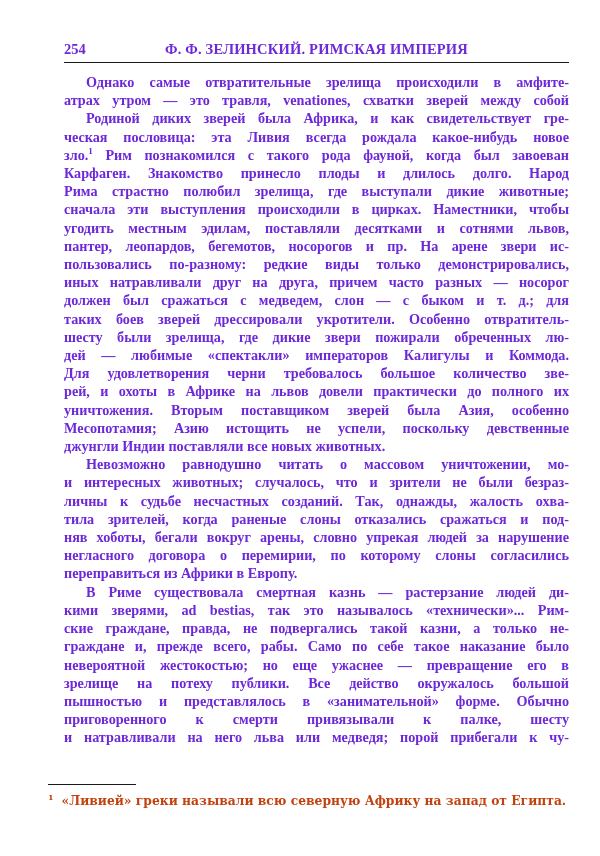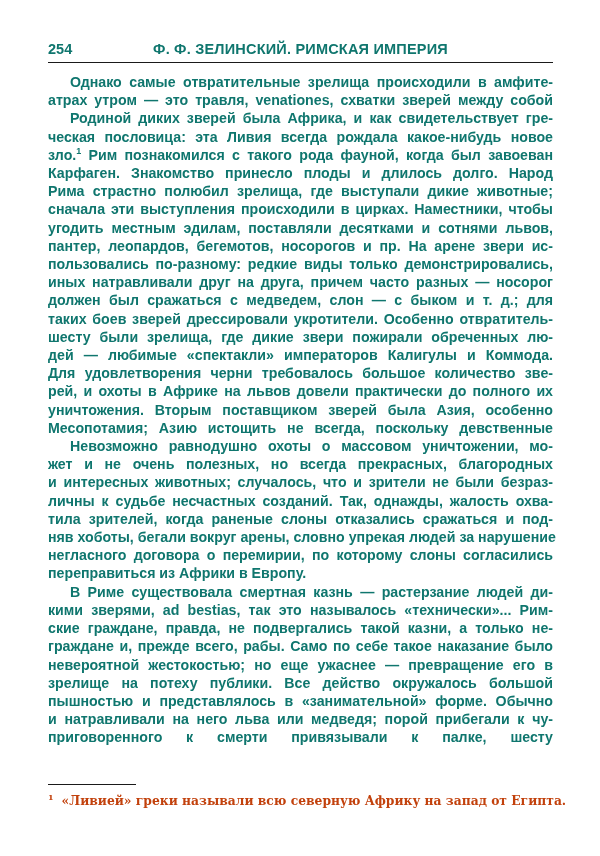--- a/index.html
+++ b/index.html
@@ -1,20 +1,20 @@
 <!DOCTYPE html>
 <html><head>
 <meta charset="utf-8">
 <style>
   html, body { margin: 0; padding: 0; background: #ffffff; }
   body { width: 600px; height: 856px; position: relative; overflow: hidden; }
   .page {
-    position: absolute; left: 48px; top: 38px; width: 505px;
-    color: #0f766e;
-    font-family: Liberation Sans, sans-serif;
+    position: absolute; left: 64px; top: 38px; width: 505px;
+    color: #6d28d9;
+    font-family: Liberation Serif, serif;
   }
   .running-head {
     position: relative; height: 24px;
     border-bottom: 1.5px solid #1a1a1a;
     font-weight: bold; font-size: 14.5px;
   }
   .folio { position: absolute; left: 0; top: 3px; }
   .head-title { position: absolute; left: 0; right: 0; top: 3px; text-align: center; letter-spacing: 0.2px; }
   .body-text {
     margin-top: 10px;
@@ -60,44 +60,44 @@
       <span class="ln">пантер, леопардов, бегемотов, носорогов и пр. На арене звери ис-</span>
       <span class="ln">пользовались по-разному: редкие виды только демонстрировались,</span>
       <span class="ln">иных натравливали друг на друга, причем часто разных — носорог</span>
       <span class="ln">должен был сражаться с медведем, слон — с быком и т. д.; для</span>
       <span class="ln">таких боев зверей дрессировали укротители. Особенно отвратитель-</span>
       <span class="ln">шесту были зрелища, где дикие звери пожирали обреченных лю-</span>
       <span class="ln">дей — любимые «спектакли» императоров Калигулы и Коммода.</span>
       <span class="ln">Для удовлетворения черни требовалось большое количество зве-</span>
       <span class="ln">рей, и охоты в Африке на львов довели практически до полного их</span>
       <span class="ln">уничтожения. Вторым поставщиком зверей была Азия, особенно</span>
-      <span class="ln">Месопотамия; Азию истощить не всегда, поскольку девственные</span>
+      <span class="ln">Месопотамия; Азию истощить не успели, поскольку девственные</span>
+      <span class="ln last">джунгли Индии поставляли все новых животных.</span>
     </div>
 
     <div class="para">
-      <span class="ln first">Невозможно равнодушно охоты о массовом уничтожении, мо-</span>
-      <span class="ln">жет и не очень полезных, но всегда прекрасных, благородных</span>
+      <span class="ln first">Невозможно равнодушно читать о массовом уничтожении, мо-</span>
       <span class="ln">и интересных животных; случалось, что и зрители не были безраз-</span>
       <span class="ln">личны к судьбе несчастных созданий. Так, однажды, жалость охва-</span>
       <span class="ln">тила зрителей, когда раненые слоны отказались сражаться и под-</span>
       <span class="ln">няв хоботы, бегали вокруг арены, словно упрекая людей за нарушение</span>
       <span class="ln">негласного договора о перемирии, по которому слоны согласились</span>
       <span class="ln last">переправиться из Африки в Европу.</span>
     </div>
 
     <div class="para">
       <span class="ln first">В Риме существовала смертная казнь — растерзание людей ди-</span>
       <span class="ln">кими зверями, ad bestias, так это называлось «технически»... Рим-</span>
       <span class="ln">ские граждане, правда, не подвергались такой казни, а только не-</span>
       <span class="ln">граждане и, прежде всего, рабы. Само по себе такое наказание было</span>
       <span class="ln">невероятной жестокостью; но еще ужаснее — превращение его в</span>
       <span class="ln">зрелище на потеху публики. Все действо окружалось большой</span>
       <span class="ln">пышностью и представлялось в «занимательной» форме. Обычно</span>
+      <span class="ln">приговоренного к смерти привязывали к палке, шесту</span>
       <span class="ln">и натравливали на него льва или медведя; порой прибегали к чу-</span>
-      <span class="ln">приговоренного к смерти привязывали к палке, шесту</span>
     </div>
   </div>
 </div>
 
 <div class="fn-rule"></div>
 <div class="footnote">
   <sup>1</sup><span>«Ливией» греки называли всю северную Африку на запад от Египта.</span>
 </div>
 
 </body></html>

